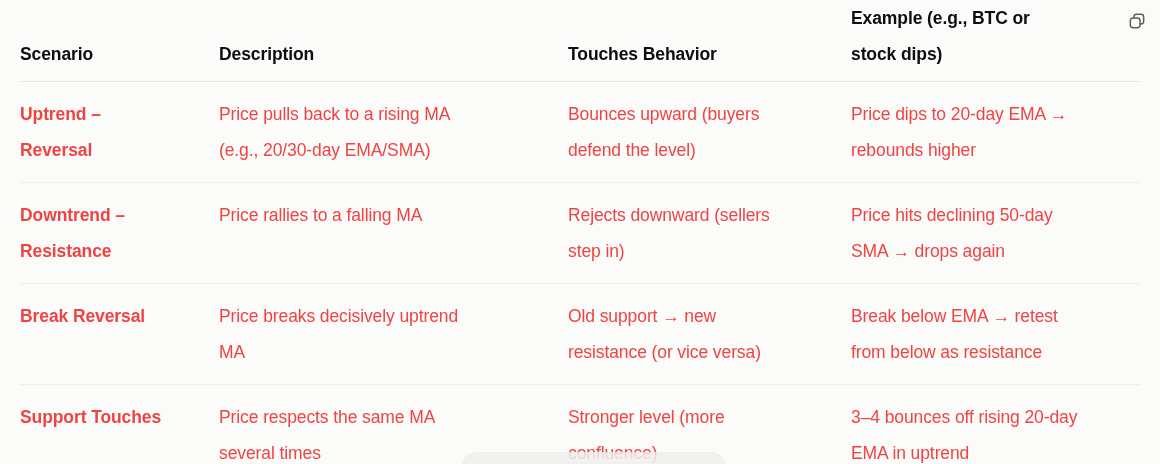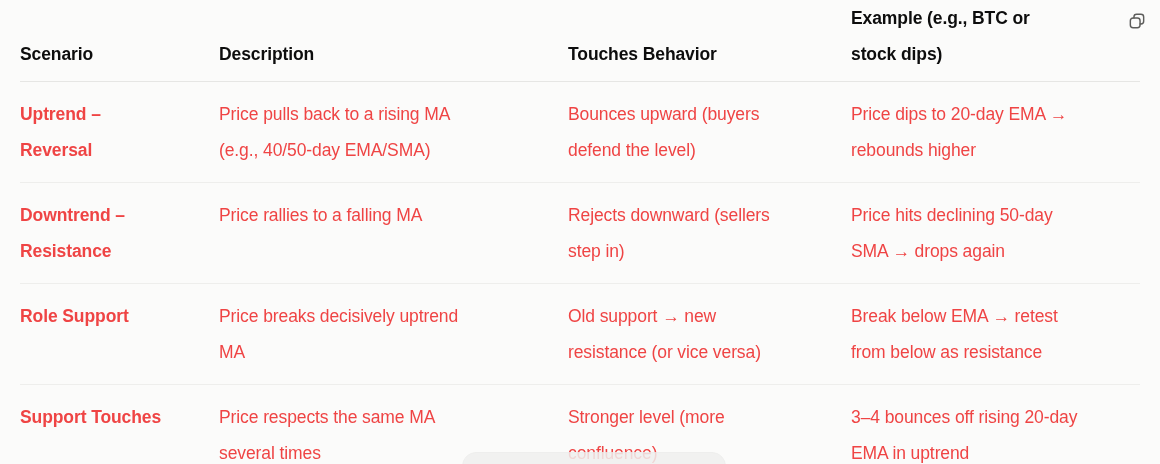--- a/index.html
+++ b/index.html
@@ -153,21 +153,21 @@
     </thead>
     <tbody>
 
       <tr>
         <td class="scenario">
           <span class="cellline">Uptrend –</span>
           <span class="cellline">Reversal</span>
         </td>
         <td>
           <span class="cellline">Price pulls back to a rising MA</span>
-          <span class="cellline">(e.g., 40/50-day EMA/SMA)</span>
+          <span class="cellline">(e.g., 20/30-day EMA/SMA)</span>
         </td>
         <td>
           <span class="cellline">Bounces upward (buyers</span>
           <span class="cellline">defend the level)</span>
         </td>
         <td>
           <span class="cellline">Price dips to 20-day EMA →</span>
           <span class="cellline">rebounds higher</span>
         </td>
       </tr>
@@ -185,21 +185,21 @@
           <span class="cellline">step in)</span>
         </td>
         <td>
           <span class="cellline">Price hits declining 50-day</span>
           <span class="cellline">SMA → drops again</span>
         </td>
       </tr>
 
       <tr>
         <td class="scenario">
-          <span class="cellline">Role Support</span>
+          <span class="cellline">Break Reversal</span>
         </td>
         <td>
           <span class="cellline">Price breaks decisively uptrend</span>
           <span class="cellline">MA</span>
         </td>
         <td>
           <span class="cellline">Old support → new</span>
           <span class="cellline">resistance (or vice versa)</span>
         </td>
         <td>

